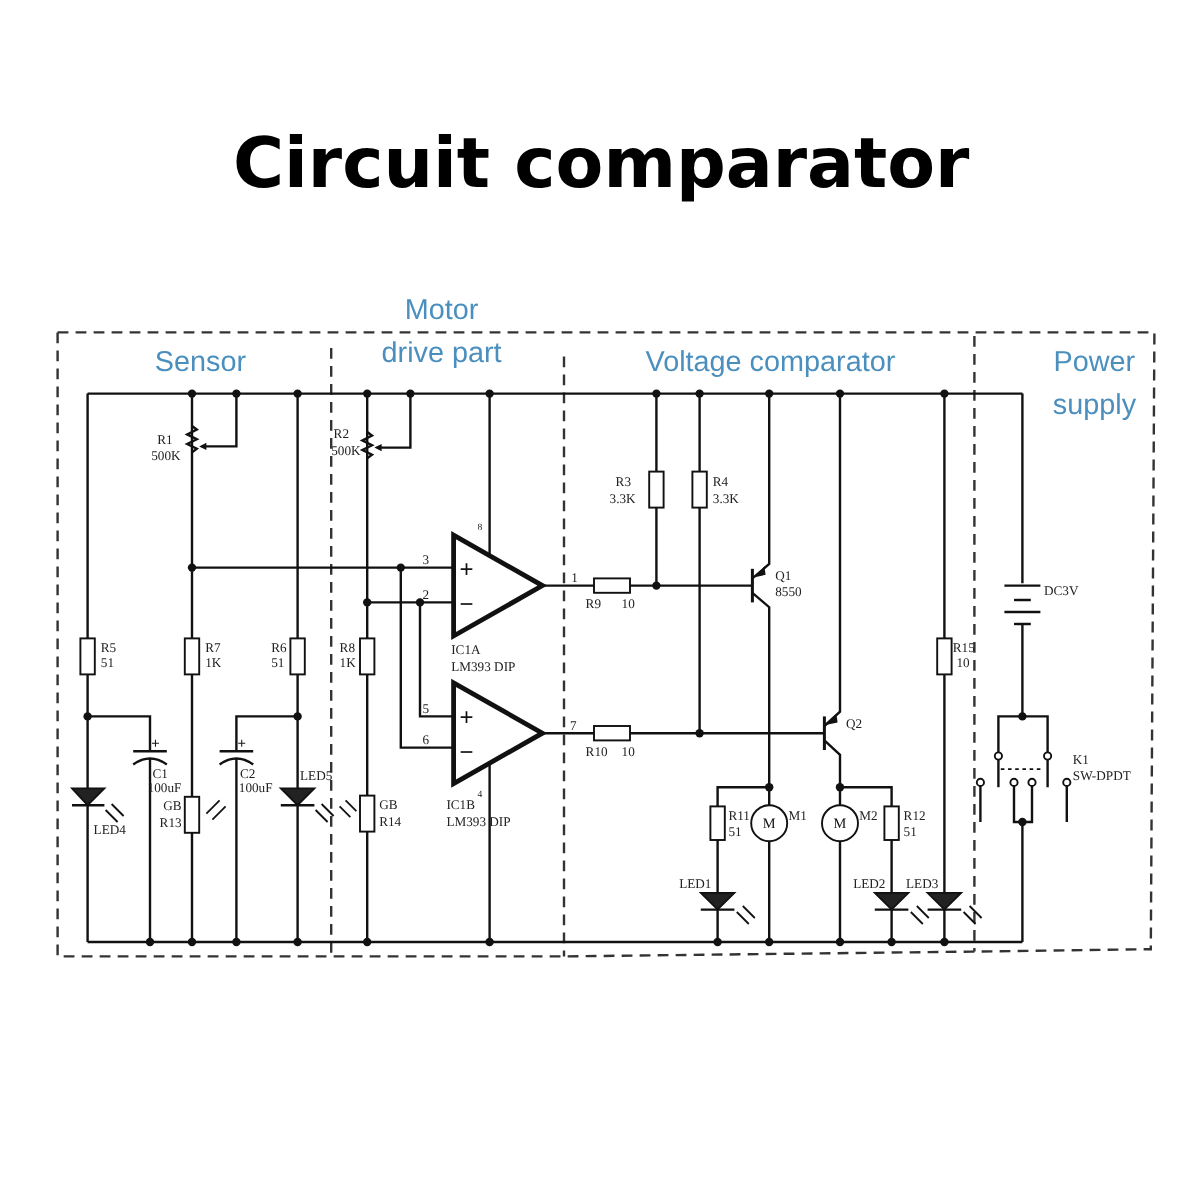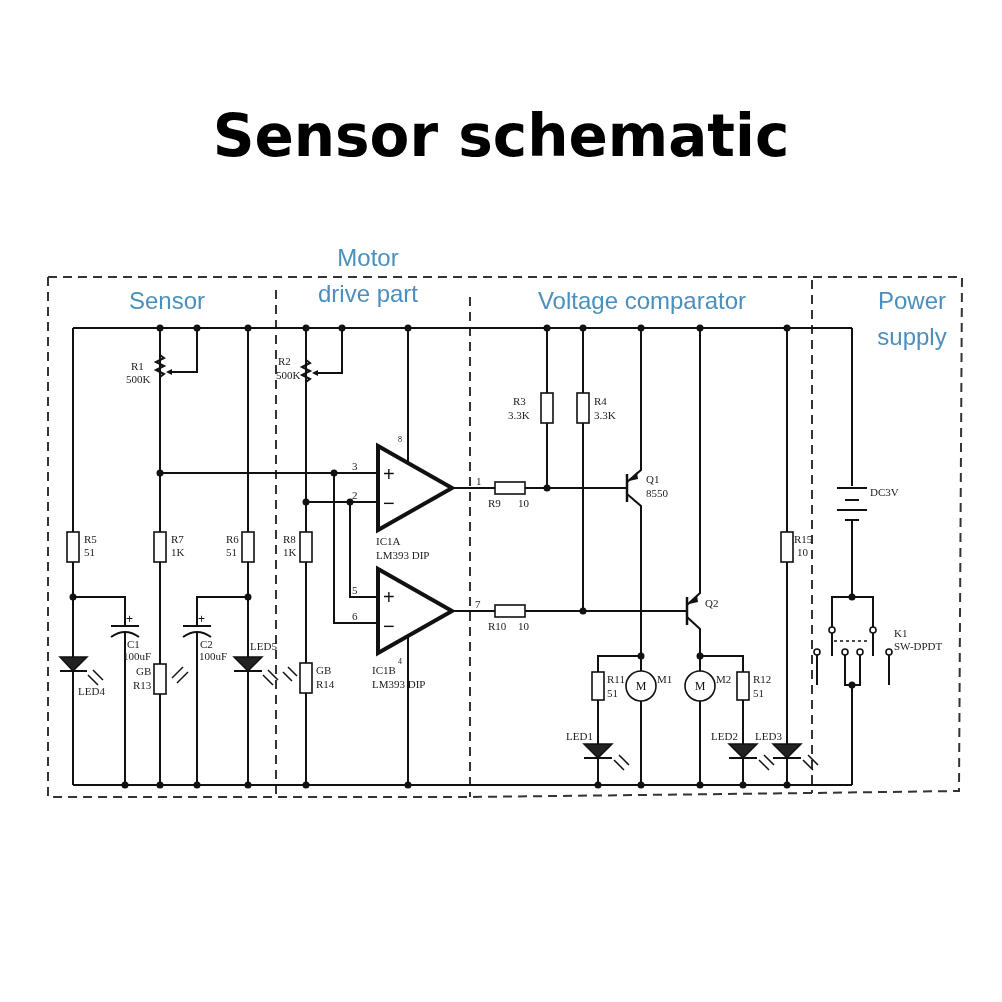--- a/index.html
+++ b/index.html
@@ -19,21 +19,21 @@
   .pin { font-family: "Liberation Serif", serif; font-size: 11px; fill: #222; }
   .sec { font-family: "Liberation Sans", sans-serif; font-size: 24px; fill: #4a8fbd; }
   .sign { font-family: "Liberation Sans", sans-serif; font-size: 20px; fill: #111; }
   .mtext { font-family: "Liberation Serif", serif; font-size: 12px; fill: #111; }
   .diode { fill: #222; stroke: #111; stroke-width: 1.5; }
   .arrow { stroke: #111; stroke-width: 1.5; fill: none; }
 </style>
 </head>
 <body>
 
-<div id="title">Sensor schematic</div>
+<div id="title">Circuit comparator</div>
 
 <svg id="schematic" width="1002" height="1002" viewBox="0 0 1002 1002">
 
   <g>
     <path class="dash" d="M48,277 L962,277 L959,791 L810,793 L470,797 L48,797 Z"></path>
     <line class="dash" x1="276" y1="290" x2="276" y2="797"></line>
     <line class="dash" x1="470" y1="297" x2="470" y2="797"></line>
     <line class="dash" x1="812" y1="280" x2="812" y2="793"></line>
   </g>
 

